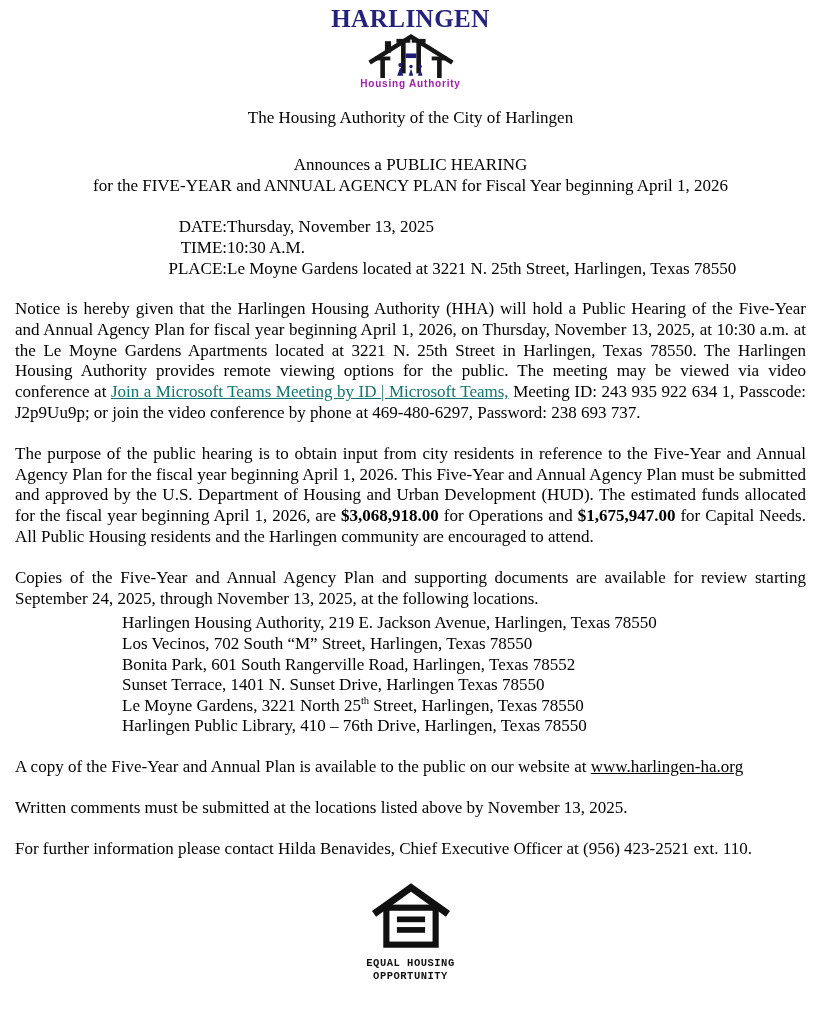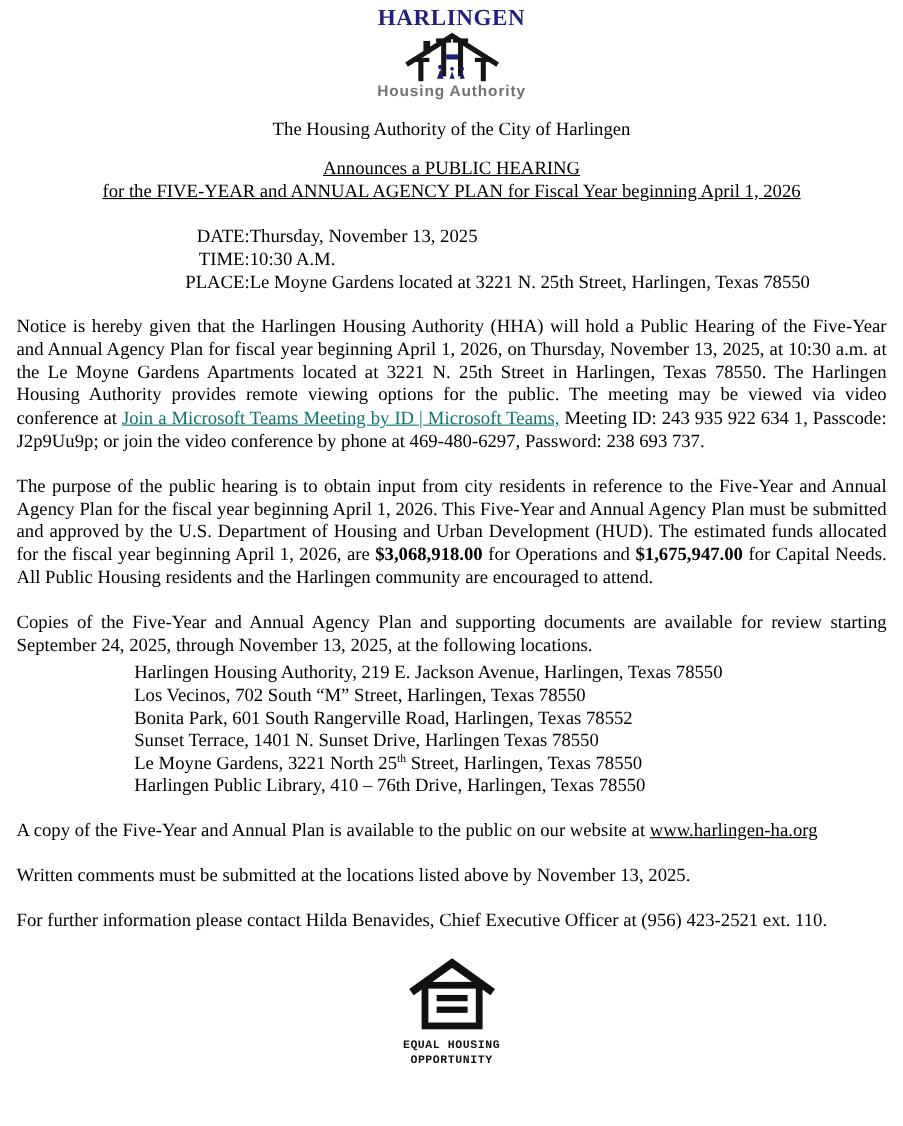--- a/index.html
+++ b/index.html
@@ -11,36 +11,36 @@
     color: #000;
     box-sizing: border-box;
   }
   .page { padding: 6px 15px 10px 15px; }
 
   
   .logo-block { text-align: center; line-height: 1; }
   .logo-title {
     font-family: "Liberation Serif", serif;
     font-weight: bold;
-    font-size: 21px;
+    font-size: 25px;
     letter-spacing: 0.5px;
     color: #23227f;
   }
   .logo-house { margin: 1px auto 0; display: block; }
   .logo-sub {
     font-family: "Liberation Sans", sans-serif;
     font-weight: bold;
-    font-size: 14px;
+    font-size: 10px;
     letter-spacing: 0.8px;
-    color: #737373;
+    color: #a21caf;
     margin-top: 1px;
   }
 
   .org-line { text-align: center; margin-top: 18px; line-height: 21px; }
-  .announce { text-align: center; margin-top: 14px; line-height: 21px; text-decoration: underline; }
+  .announce { text-align: center; margin-top: 26px; line-height: 21px; }
 
   
   .details { margin: 20px 0 0 107px; line-height: 21px; text-align: right; }
   .detail-row { display: flex; }
   .detail-label { width: 105px; flex: 0 0 105px; }
 
   p.body-para {
     text-align: justify;
     line-height: 20.8px;
     margin: 20px 0 0 0;

